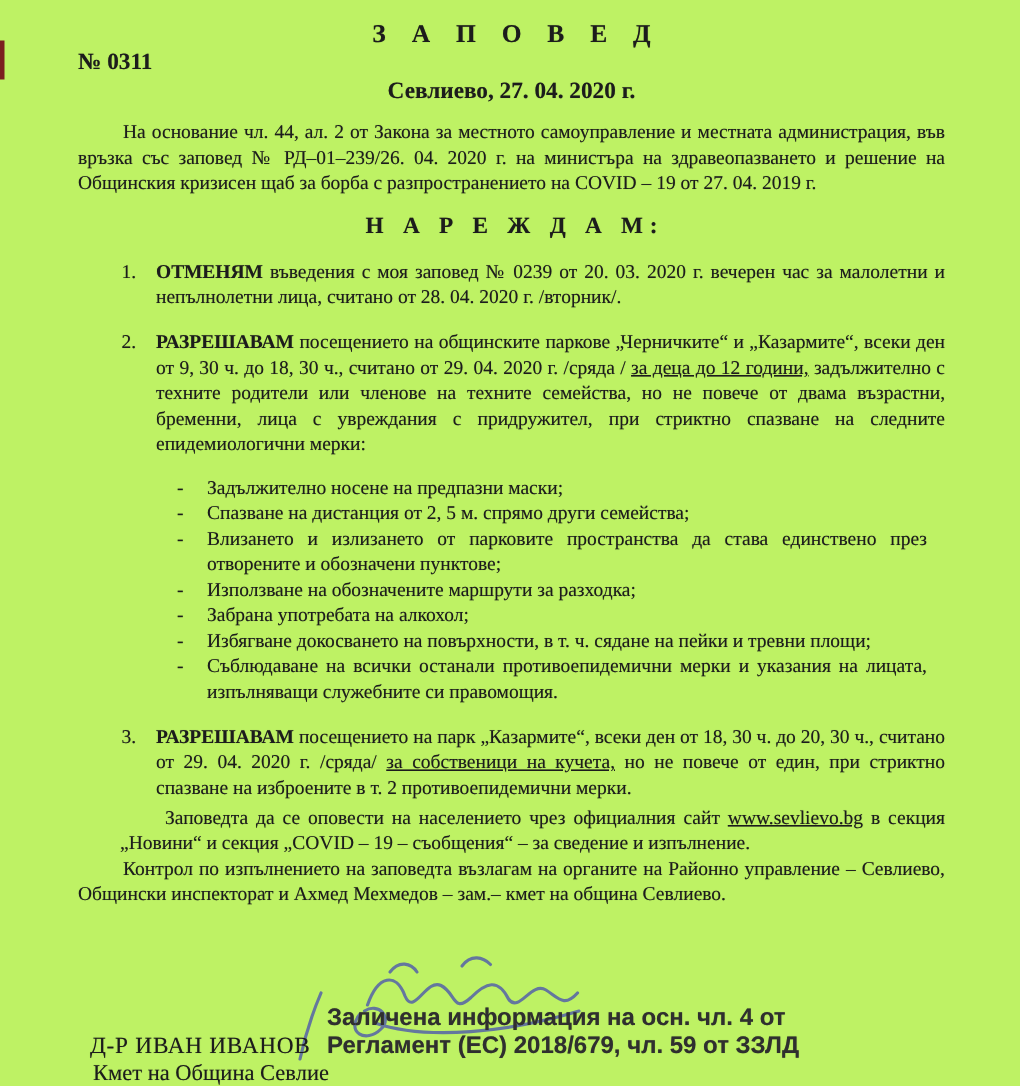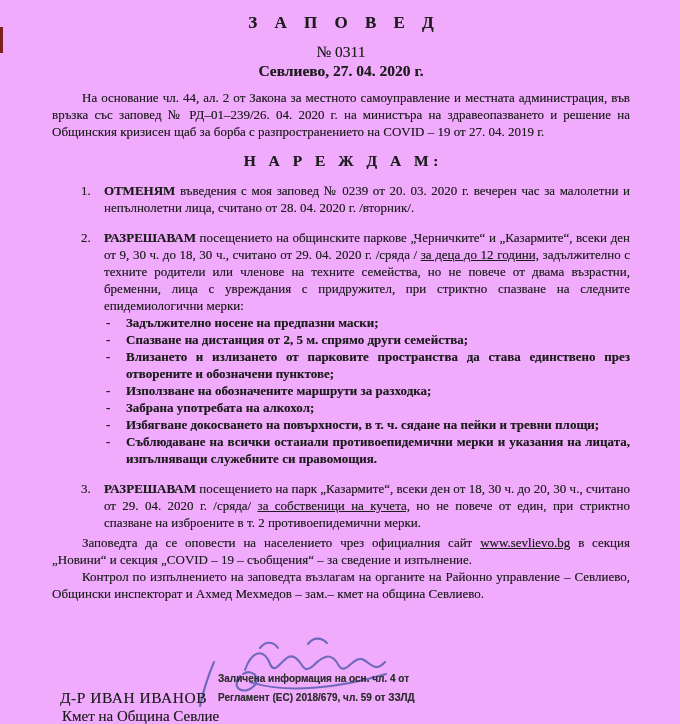--- a/index.html
+++ b/index.html
@@ -9,32 +9,32 @@
     font-family: "Liberation Serif", "DejaVu Serif", serif;
     color: #1c1c1c;
     -webkit-font-smoothing: antialiased;
   }
   .page {
     position: relative;
     width: 680px; height: 724px;
     box-sizing: border-box;
     padding: 12px 50px 0 52px;
     overflow: hidden;
-    background: #f0abfc;
+    background: #bef264;
   }
   .page * { text-shadow: 0 0 0.5px rgba(20,20,20,0.45); }
 
   .doc-title {
     text-align: center; font-weight: bold;
     font-size: 17px; letter-spacing: 6.5px; text-indent: 6.5px;
     line-height: 21px;
   }
   .doc-number {
-    text-align: center; font-weight: normal;
-    font-size: 15.5px; line-height: 18px; margin-top: 10px;
+    font-weight: bold;
+    font-size: 15.5px; line-height: 18px; margin-top: 0;
   }
   .place-date {
     text-align: center; font-weight: bold;
     font-size: 15.5px; line-height: 18px; margin-top: 1px;
   }
   .body-text { font-size: 13px; line-height: 17px; }
   .preamble {
     margin-top: 9px; text-align: justify; text-indent: 30px;
   }
   .order-heading {
@@ -46,34 +46,34 @@
   .item {
     position: relative;
     margin-left: 29px; padding-left: 23px;
     text-align: justify;
   }
   .item + .item { margin-top: 13px; }
   .item-num { position: absolute; left: 0; top: 0; }
   .lead { font-weight: bold; }
   .u { text-decoration: underline; }
 
-  .measures { margin: 0; padding: 0; list-style: none; font-weight: bold; }
+  .measures { margin: 12px; padding: 0; list-style: none; }
   .measure {
     position: relative; padding-left: 22px; text-align: justify;
   }
   .measure::before { content: "-"; position: absolute; left: 2px; top: 0; }
 
   .closing { text-align: justify; text-indent: 30px; }
-  .publication { margin-top: 3px; }
+  .publication { margin-top: 3px; margin-left: 28px; }
   .control { margin-top: 0; }
 
   .redaction-note {
     position: absolute; left: 218px; top: 669px;
     font-family: "Liberation Sans", "DejaVu Sans", sans-serif;
-    font-weight: bold; font-size: 10px; line-height: 19px;
+    font-weight: bold; font-size: 16px; line-height: 19px;
     color: #2f2f2f; white-space: nowrap;
   }
   .signer-name {
     position: absolute; left: 60px; top: 689px;
     font-weight: normal; font-size: 15.5px; letter-spacing: 0.5px;
     white-space: nowrap;
   }
   .signer-title {
     position: absolute; left: 62px; top: 708px;
     font-size: 15px; white-space: nowrap;

